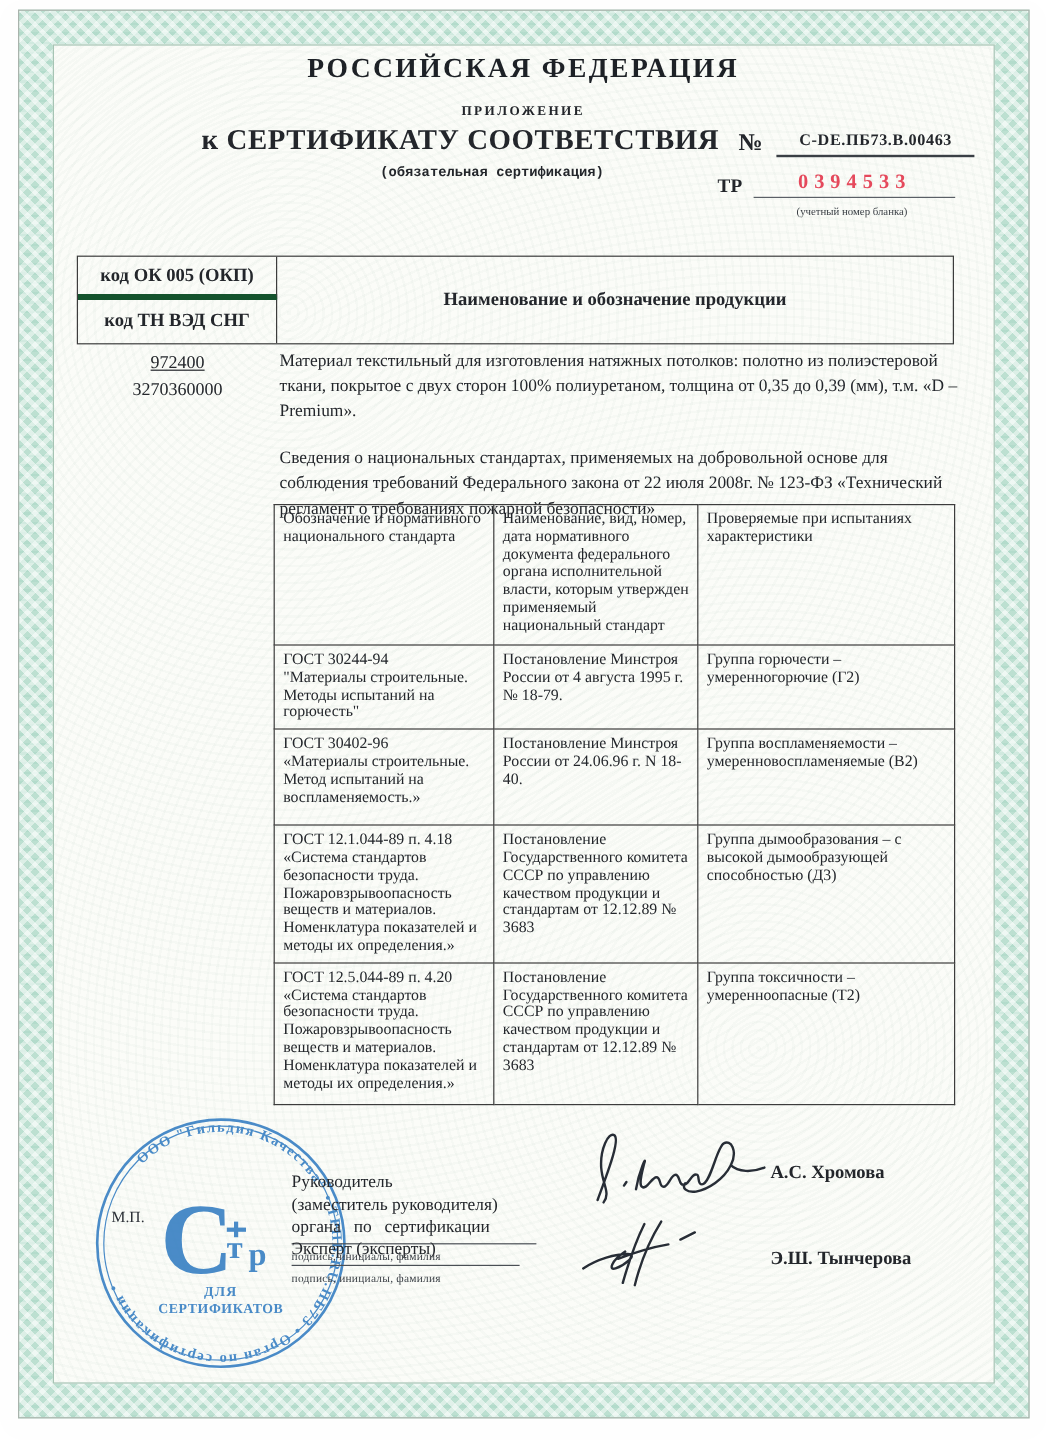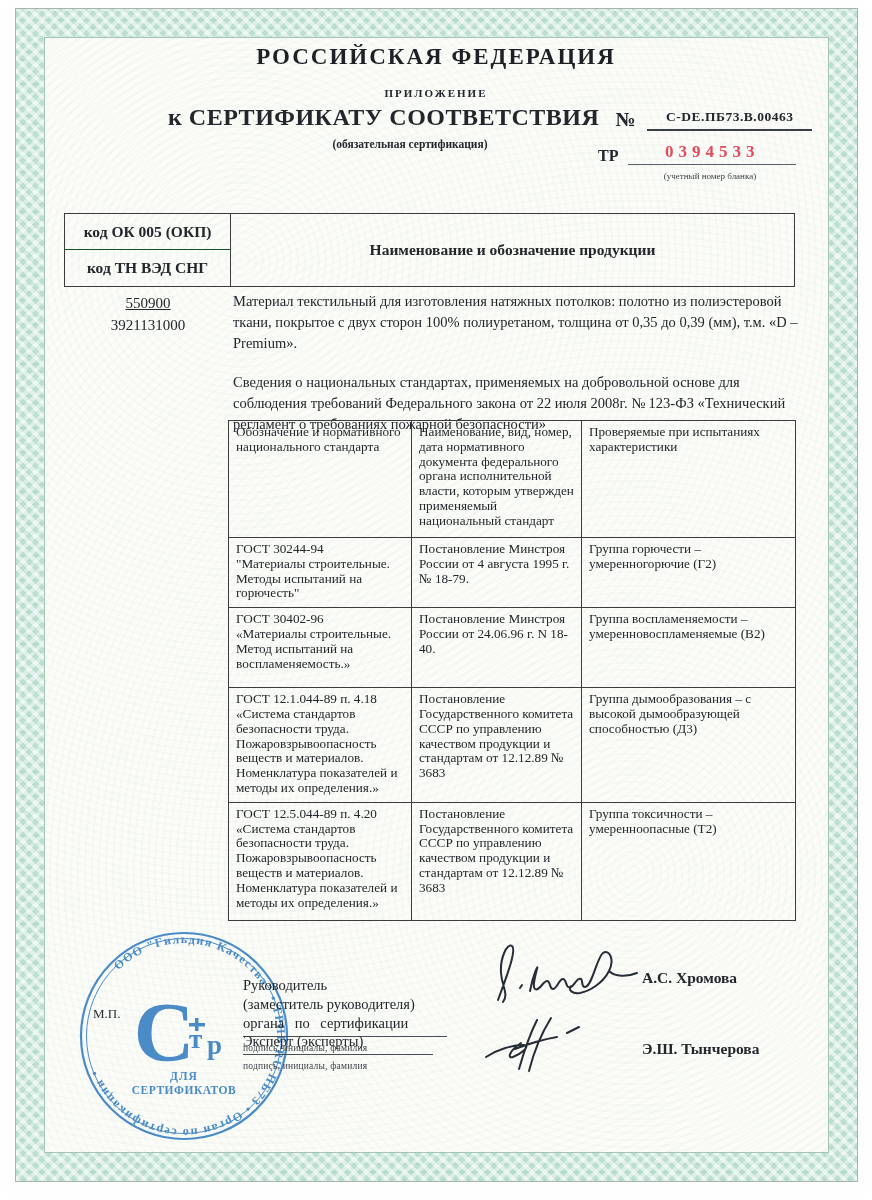--- a/index.html
+++ b/index.html
@@ -29,34 +29,34 @@
 
   .title { left:0; right:0; top:44px; font-size:23px; font-weight:bold; letter-spacing:2px; text-align:center; color:#1d2126; }
   .subtitle { left:0; right:0; top:87px; font-size:11px; font-weight:bold; letter-spacing:2px; text-align:center; }
 
   .cert-line { left:168px; top:104px; width:644px; display:flex; align-items:flex-end; }
   .cert-line .main { font-size:24px; font-weight:bold; letter-spacing:0.5px; white-space:nowrap; }
   .cert-line .nosign { font-size:20px; font-weight:bold; margin-left:16px; }
   .cert-num-box { flex:1; margin-left:12px; border-bottom:2px solid #3a3f45; text-align:center;
                   font-size:13.5px; font-weight:bold; letter-spacing:0.5px; padding-bottom:4px; }
 
-  .mandatory { left:295px; top:138px; width:230px; text-align:center; font-size:11.5px; font-weight:bold; }
+  .mandatory { left:295px; top:138px; width:230px; text-align:center; font-size:11.5px; font-weight:bold;font-family:Liberation Mono, monospace; }
 
   .tr-row { left:598px; top:142px; width:198px; display:flex; align-items:flex-end; }
   .tr-label { font-size:16px; font-weight:bold; }
   .tr-num-box { flex:1; margin-left:10px; border-bottom:1.5px solid #5a5f66; text-align:center;
                 font-size:17px; font-weight:bold; letter-spacing:5px; color:#e5495c; padding-bottom:2px; }
   .tr-caption { left:622px; top:171px; width:176px; text-align:center; font-size:9px; color:#3a3f45; }
 
   .codes-table { left:64px; top:213px; width:731px; height:74px; display:grid;
                  grid-template-columns:166px 1fr; grid-template-rows:1fr 1fr;
                  border:1px solid #3c3c3c; }
   .codes-table .cell { display:flex; align-items:center; justify-content:center;
                        font-weight:bold; font-size:15.5px; }
-  .codes-table .c1 { border-right:1px solid #3c3c3c; border-bottom:1px solid #14532d; }
+  .codes-table .c1 { border-right:1px solid #3c3c3c; border-bottom:5px solid #14532d; }
   .codes-table .c2 { border-right:1px solid #3c3c3c; }
   .codes-table .c3 { grid-column:2; grid-row:1 / 3; }
 
   .codes-values { left:64px; top:292px; width:168px; text-align:center; font-size:15px; line-height:22px; }
   .codes-values .u { text-decoration:underline; }
   .codes-values span { display:block; }
 
   .para { font-size:14.5px; line-height:21px; text-align:left; color:#23262b; }
   .product-para { left:233px; top:291px; width:567px; }
   .intro-para { left:233px; top:372px; width:567px; }
@@ -109,22 +109,22 @@
   </div>
   <div class="abs tr-caption">(учетный номер бланка)</div>
 
   <div class="abs codes-table">
     <div class="cell c1">код ОК 005 (ОКП)</div>
     <div class="cell c3">Наименование и обозначение продукции</div>
     <div class="cell c2">код ТН ВЭД СНГ</div>
   </div>
 
   <div class="abs codes-values">
-    <span class="u">550900</span>
-    <span>3921131000</span>
+    <span class="u">972400</span>
+    <span>3270360000</span>
   </div>
 
   <div class="abs para product-para">Материал текстильный для изготовления натяжных потолков: полотно из полиэстеровой ткани, покрытое с двух сторон 100% полиуретаном, толщина  от 0,35 до 0,39 (мм), т.м. «D – Premium».</div>
   <div class="abs para intro-para">Сведения о национальных стандартах, применяемых на  добровольной основе для соблюдения требований Федерального закона от 22 июля 2008г. № 123-ФЗ «Технический регламент о требованиях пожарной безопасности»</div>
 
   <table class="abs std">
     <colgroup>
         <col style="width:183px">
         <col style="width:170px">
         <col style="width:214px">

